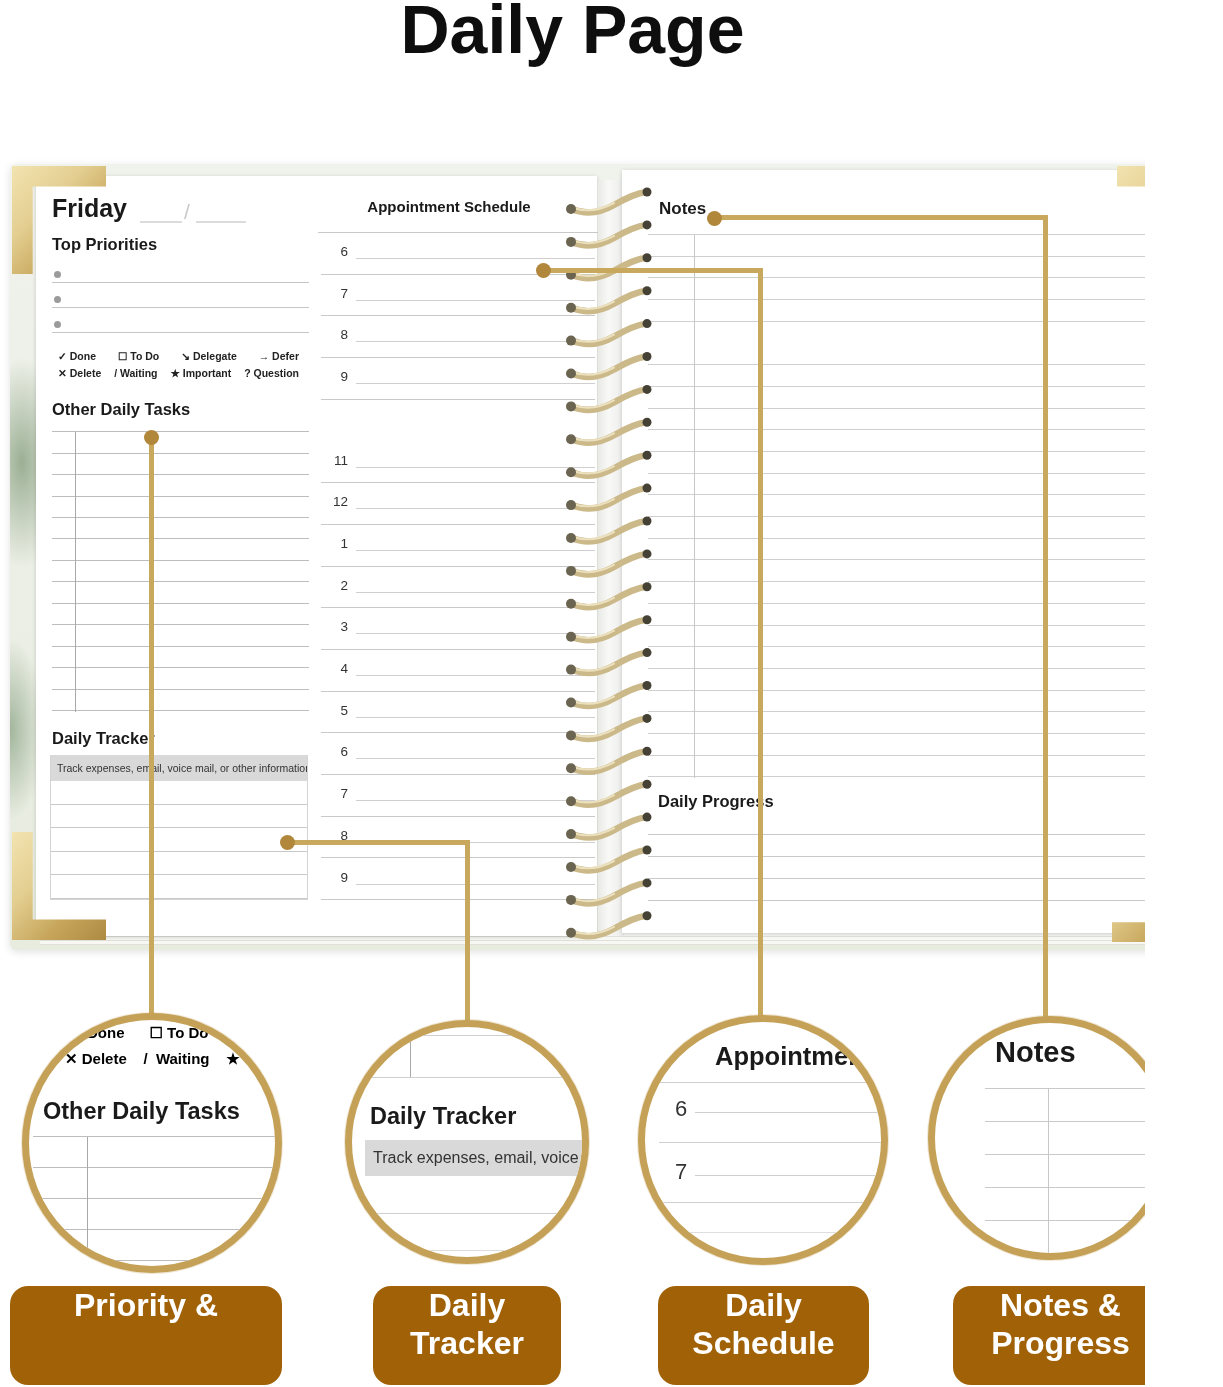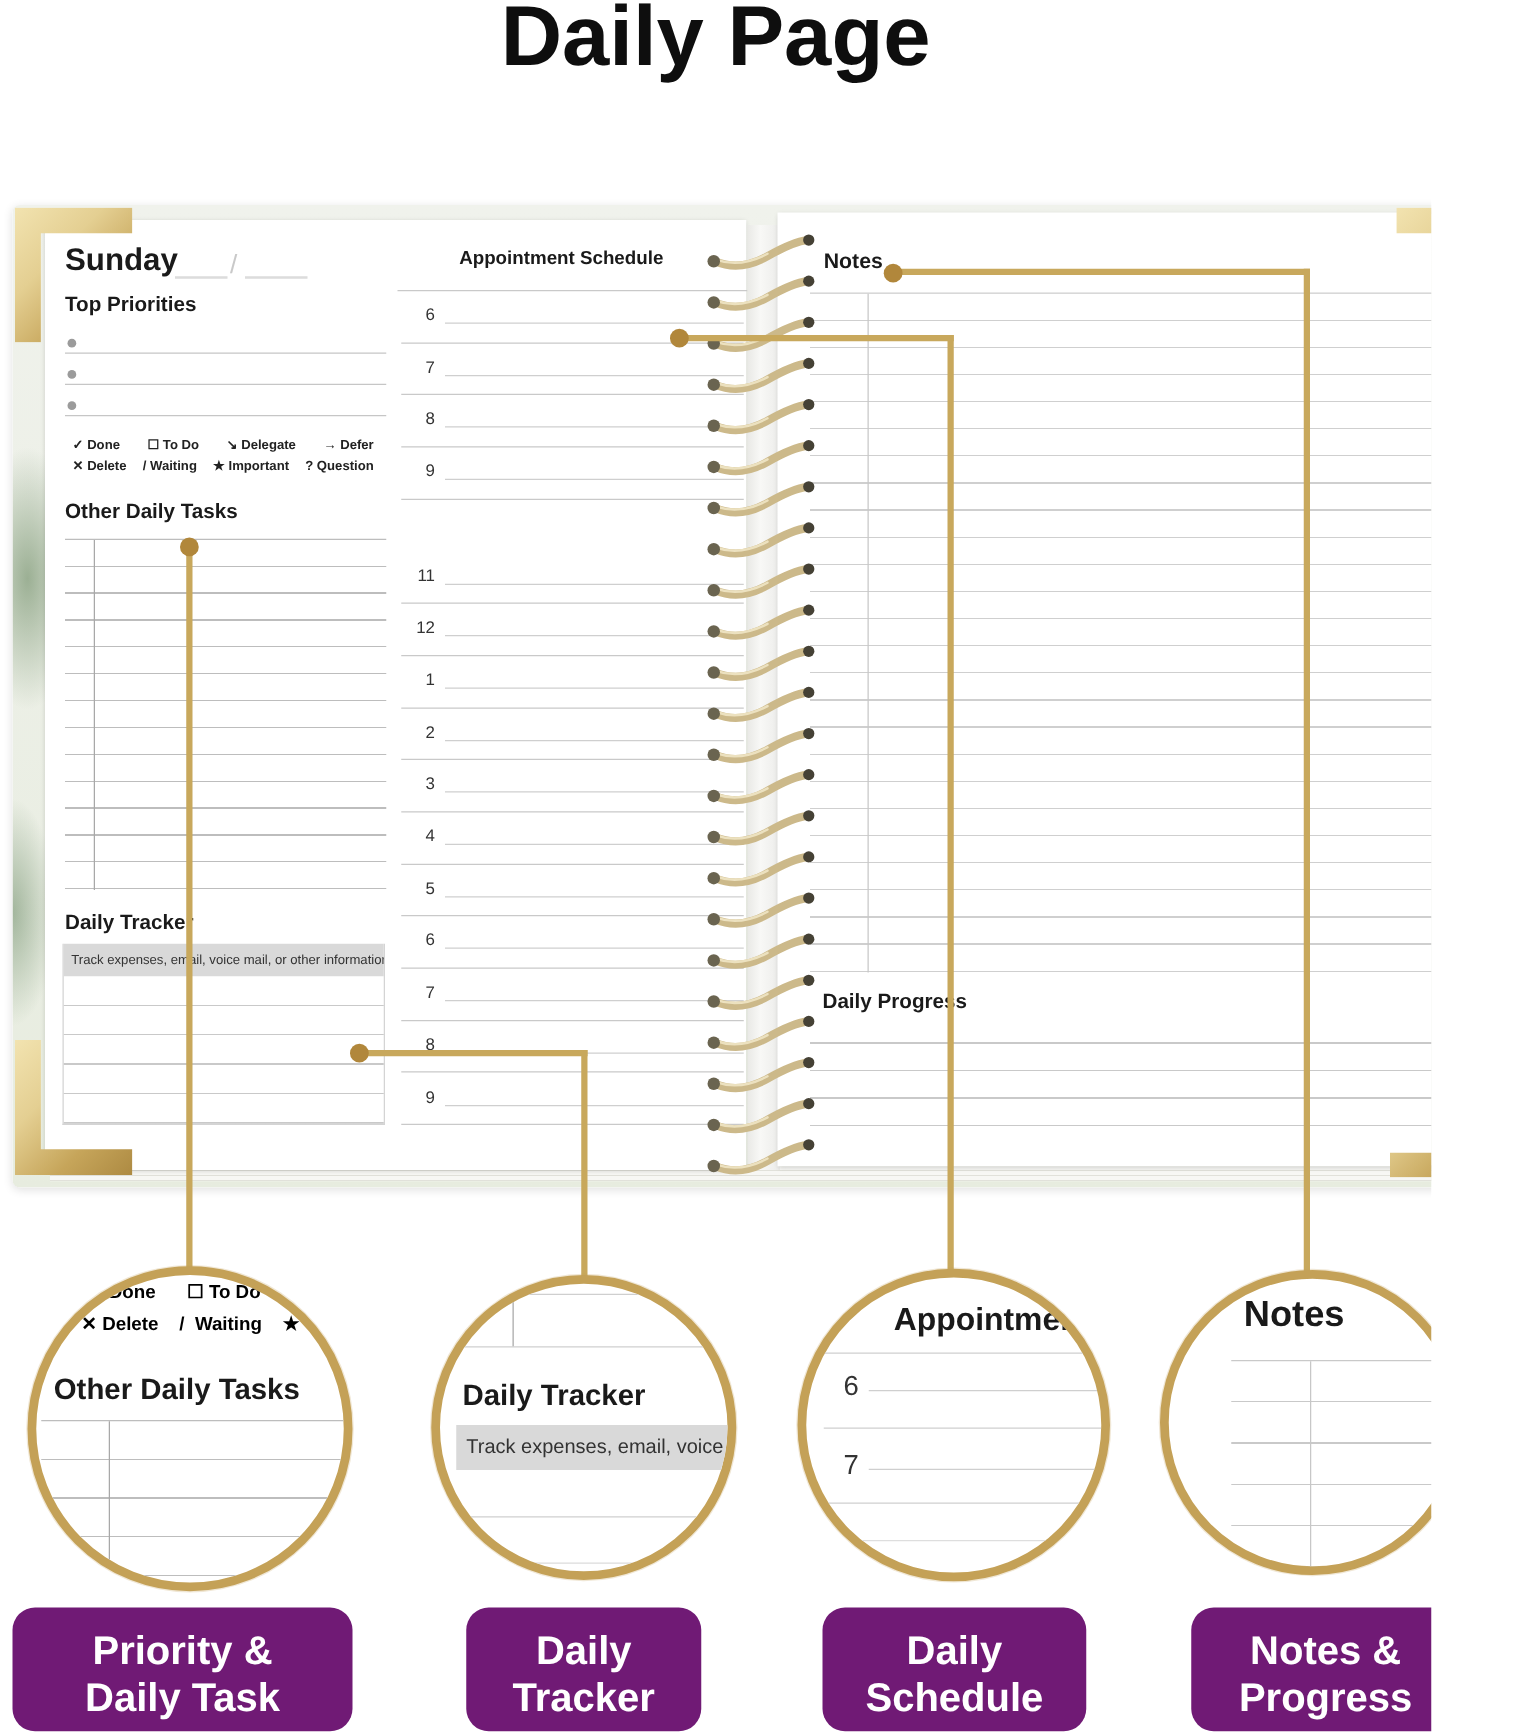--- a/index.html
+++ b/index.html
@@ -92,35 +92,35 @@
   #c2-bar{left:13px;top:113px;right:-12px;height:36px;background:#d9d9d9;font-size:16px;color:#333;
     line-height:36px;padding-left:8px;white-space:nowrap;overflow:hidden;}
   #c3-head{left:70px;top:20px;font-size:25.5px;}
   .c3-label{position:absolute;left:26px;width:20px;text-align:center;font-size:22px;color:#333;}
   #c4-head{left:60px;top:13px;font-size:29px;}
   #c4-table{left:50px;top:65px;width:220px;height:192px;border-top:1px solid #c9c9c9;
     background:repeating-linear-gradient(to bottom,transparent 0 32px,#c9c9c9 32px 33px);}
   #c4-table i{left:63px;top:0;bottom:0;width:1px;background:#c7c7c7;}
 
   
-  .badge{background:#701a75;border-radius:18px;color:#fff;font-weight:bold;font-size:32px;line-height:38px;
-    text-align:center;height:99px;box-sizing:border-box;padding-top:15px;}
+  .badge{background:#a16207;border-radius:18px;color:#fff;font-weight:bold;font-size:32px;line-height:38px;
+    text-align:center;height:99px;box-sizing:border-box;padding-top:0;}
 </style>
 </head>
 <body>
 
 <div id="stage">
 
   <div class="abs" id="title-line1">Daily Page</div>
 
   <div class="abs" id="cover"></div>
   <div class="abs" id="page-edges"></div>
 
   <div class="abs page" id="left-page">
-    <div class="abs" id="day-heading">Sunday</div>
+    <div class="abs" id="day-heading">Friday</div>
     <i class="date-blank" style="left:104px;width:42px;"></i>
     <span class="abs" id="date-slash">/</span>
     <i class="date-blank" style="left:160px;width:50px;"></i>
 
     <div class="abs" id="top-priorities-heading">Top Priorities</div>
     <div class="abs prio" style="top:86px;"></div>
     <div class="abs prio" style="top:111px;"></div>
     <div class="abs prio" style="top:136px;"></div>
 
     <div class="abs" id="legend">
@@ -388,21 +388,20 @@
 
   <div class="abs callout" style="left:928px;top:1016px;width:244px;height:244px;">
     <div class="c-head" id="c4-head">Notes</div>
     <div class="abs" id="c4-table">
         <i></i>
       </div>
   </div>
 
   <div class="abs badge" style="left:10px;top:1286px;width:272px;">
     <div>Priority &amp;</div>
-    <div>Daily Task</div>
   </div>
   <div class="abs badge" style="left:373px;top:1286px;width:188px;">
     <div>Daily</div>
     <div>Tracker</div>
   </div>
   <div class="abs badge" style="left:658px;top:1286px;width:211px;">
     <div>Daily</div>
     <div>Schedule</div>
   </div>
   <div class="abs badge" style="left:953px;top:1286px;width:215px;">

